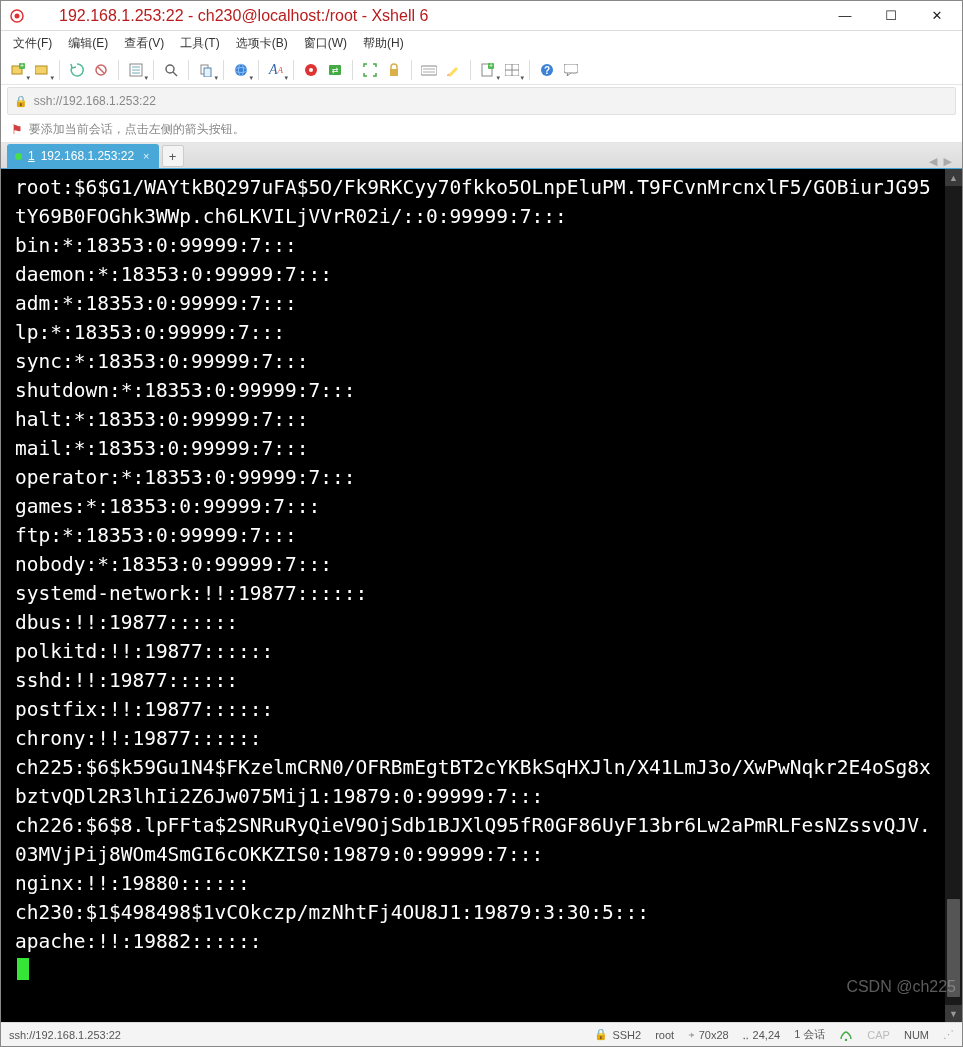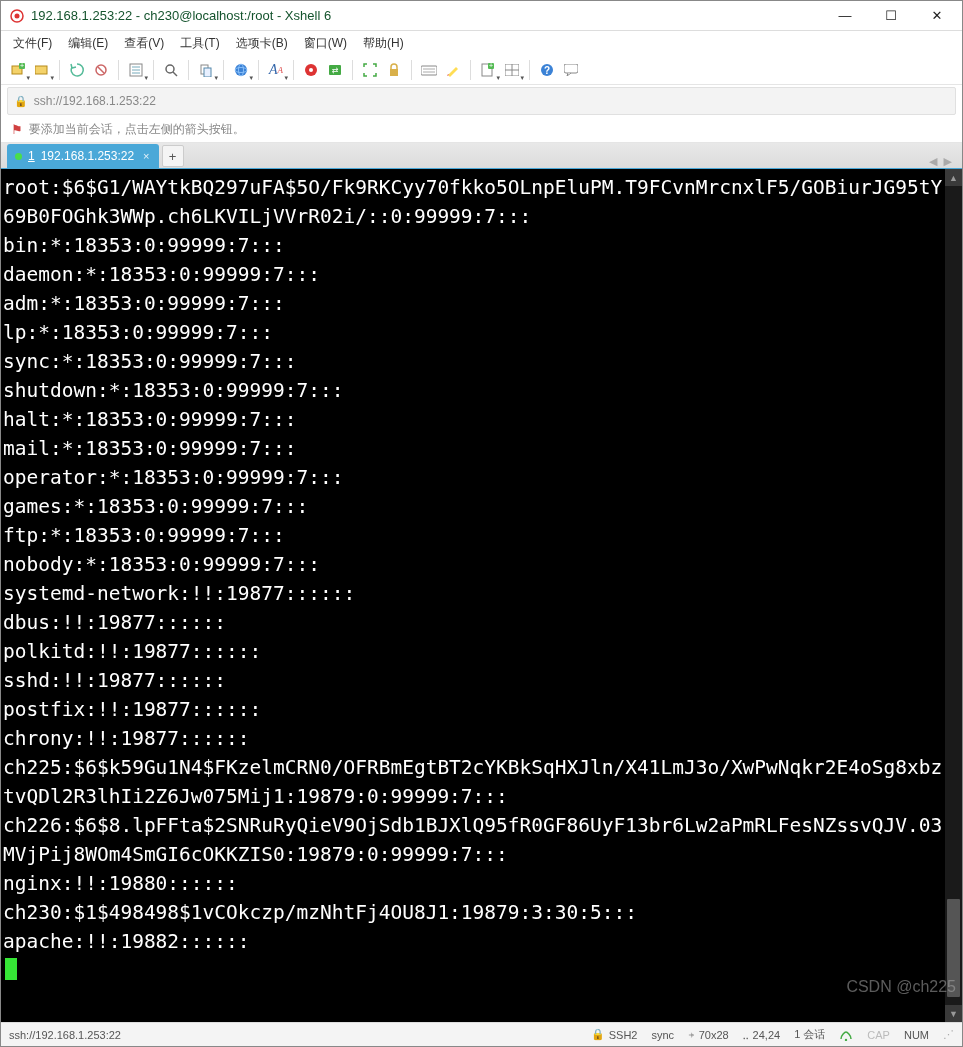--- a/index.html
+++ b/index.html
@@ -1,19 +1,19 @@
 <!DOCTYPE html>
 <html><head>
 <meta charset="utf-8">
 <style>
 * { margin: 0; padding: 0; box-sizing: border-box; }
 body { font-family: "Microsoft YaHei", "Segoe UI", Tahoma, sans-serif; font-size: 12px; background: #fff; width: 963px; height: 1047px; display: flex; flex-direction: column; overflow: hidden; border: 1px solid #888; }
 .title-bar { height: 30px; display: flex; align-items: center; padding: 0 2px 0 8px; background: #fff; border-bottom: 1px solid #ddd; }
 .title-bar .icon { width: 16px; height: 16px; margin-right: 6px; display:flex; align-items:center; justify-content:center;}
-.title-bar .title-text { flex: 1; font-size: 13px; color: #14532d; }
+.title-bar .title-text { flex: 1; font-size: 16px; color: #b91c1c; margin-left: 28px; }
 .win-btns { display: flex; }
 .win-btn { width: 46px; height: 30px; display: flex; align-items: center; justify-content: center; font-size: 13px; color: #222; cursor: pointer; }
 .menubar { height: 24px; display: flex; align-items: center; padding: 0 4px; background: #fff; }
 .menu-item { padding: 20px 8px; font-size: 12px; color: #333; cursor: pointer; }
 .toolbar { height: 30px; display: flex; align-items: center; padding: 0 6px; background: #fff; border-bottom: 1px solid #e5e5e5; gap: 2px; }
 .tbtn { width: 22px; height: 22px; display: flex; align-items: center; justify-content: center; cursor: pointer; border-radius: 2px; position: relative; }
 .tbtn.dd::after { content: "▾"; font-size: 7px; color: #555; position: absolute; right: -1px; bottom: -1px; }
 .tsep { width: 1px; height: 20px; background: #ddd; margin: 0 4px; }
 .address-bar { height: 28px; display: flex; align-items: center; margin: 2px 6px; background: #f3f3f3; border: 1px solid #e0e0e0; border-radius: 2px; padding: 0 6px; gap: 6px; }
 .address-bar .lock { color: #d0a020; font-size: 11px; }
@@ -21,21 +21,21 @@
 .info-bar { height: 26px; display: flex; align-items: center; padding: 0 10px; background: #fff; border-bottom: 1px solid #e5e5e5; gap: 6px; color: #888; font-size: 12px; }
 .info-bar .flag { color: #d04040; font-size: 13px; }
 .tab-strip { height: 26px; background: linear-gradient(#e8e8e8,#dcdcdc); display: flex; align-items: flex-end; padding: 0 6px; border-bottom: 1px solid #4aa8d8; }
 .tab { height: 24px; background: #4aa8d8; color: #fff; display: flex; align-items: center; padding: 0 6px 0 8px; border-radius: 3px 3px 0 0; font-size: 12px; gap: 6px; cursor: pointer; }
 .tab .dot { width: 7px; height: 7px; background: #4ade4a; border-radius: 50%; }
 .tab .num { text-decoration: underline; }
 .tab .x { font-size: 11px; padding: 0 3px; cursor: pointer; opacity: .85; }
 .tab-add { width: 22px; height: 22px; background: #f4f4f4; border: 1px solid #ccc; display: flex; align-items: center; justify-content: center; margin-left: 3px; margin-bottom: 1px; cursor: pointer; border-radius: 2px; font-size: 13px; color: #555; }
 .tab-nav { margin-left: auto; color: #aaa; display: flex; gap: 6px; padding-right: 4px; font-size: 11px; }
 .terminal-wrap { flex: 1; background: #000; position: relative; overflow: hidden; display:flex; }
-.terminal { flex:1; padding: 4px 2px; color: #fff; font-family: "Consolas","DejaVu Sans Mono","Courier New",monospace; font-size: 19.5px; line-height: 29px; white-space: pre-wrap; word-break: break-all; letter-spacing: 0px; }
+.terminal { flex:1; padding: 4px 14px; color: #fff; font-family: "Consolas","DejaVu Sans Mono","Courier New",monospace; font-size: 19.5px; line-height: 29px; white-space: pre-wrap; word-break: break-all; letter-spacing: 0px; }
 .prompt-user { color: #fff; }
 .cursor { display: inline-block; width: 12px; height: 22px; background: #36e636; vertical-align: -3px; margin-left: 2px; }
 .scrollbar { width: 17px; background: #2b2b2b; display: flex; flex-direction: column; }
 .sb-btn { height: 17px; background: #3a3a3a; display:flex; align-items:center; justify-content:center; color:#999; font-size:9px; cursor:pointer;}
 .sb-track { flex:1; background:#1a1a1a; position:relative; }
 .sb-thumb { position:absolute; left:2px; right:2px; top:87%; height:12%; background:#555; border-radius:1px; cursor:pointer;}
 .status-bar { height: 24px; background: #f4f4f4; border-top: 1px solid #ddd; display: flex; align-items: center; padding: 0 8px; font-size: 11px; color: #555; gap: 14px; }
 .status-left { flex: 1; }
 .status-seg { display: flex; align-items: center; gap: 4px; }
 .watermark { position: absolute; right: 6px; bottom: 26px; color: #a7a7a7; font-size: 16px; opacity: .55; }
@@ -259,21 +259,21 @@
   </div>
   <div class="watermark">CSDN @ch225</div>
 </div>
 
 <div class="status-bar">
   <span class="status-left">ssh://192.168.1.253:22</span>
   <span class="status-seg">
       <span style="color:#d0a020">🔒</span>
       <span>SSH2</span>
     </span>
-  <span class="status-seg">sync</span>
+  <span class="status-seg">root</span>
   <span class="status-seg">
       <span>⍆</span>
       <span>70x28</span>
     </span>
   <span class="status-seg">
       <span>‥</span>
       <span>24,24</span>
     </span>
   <span class="status-seg">1 会话</span>
   <span class="status-seg">

